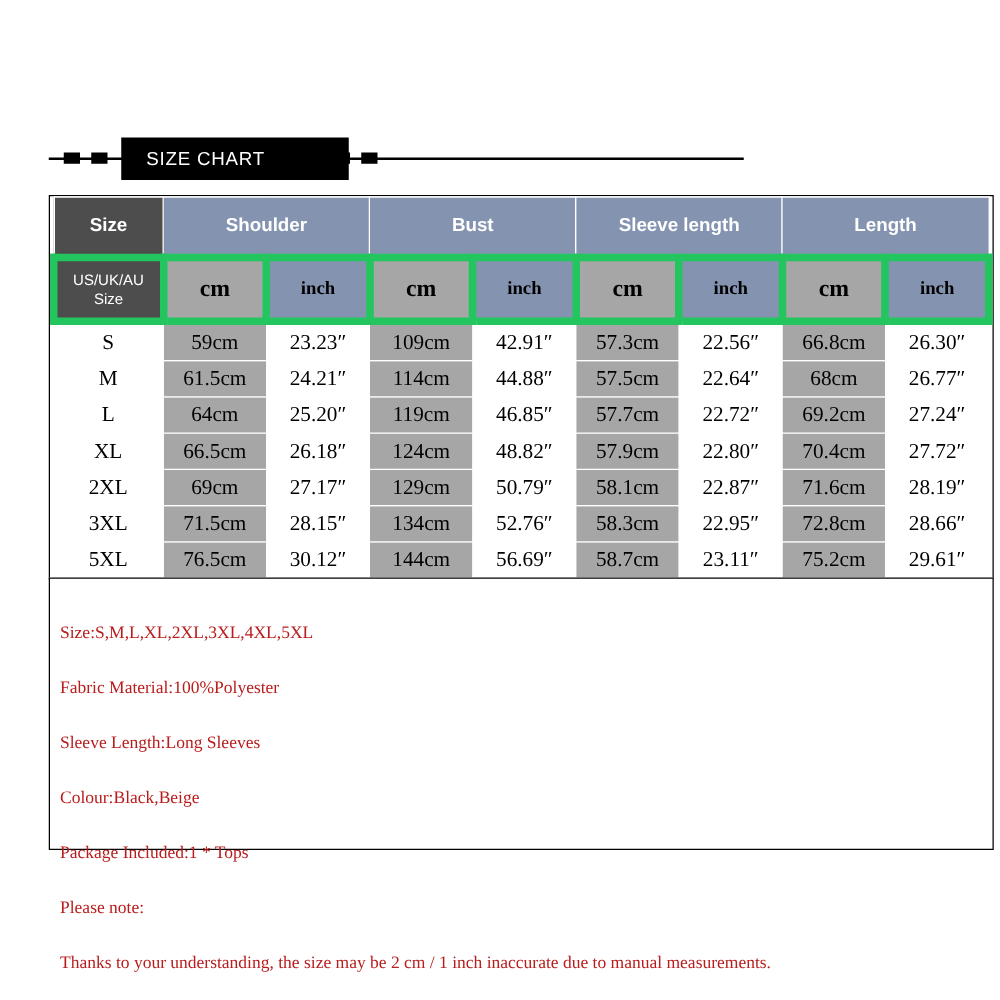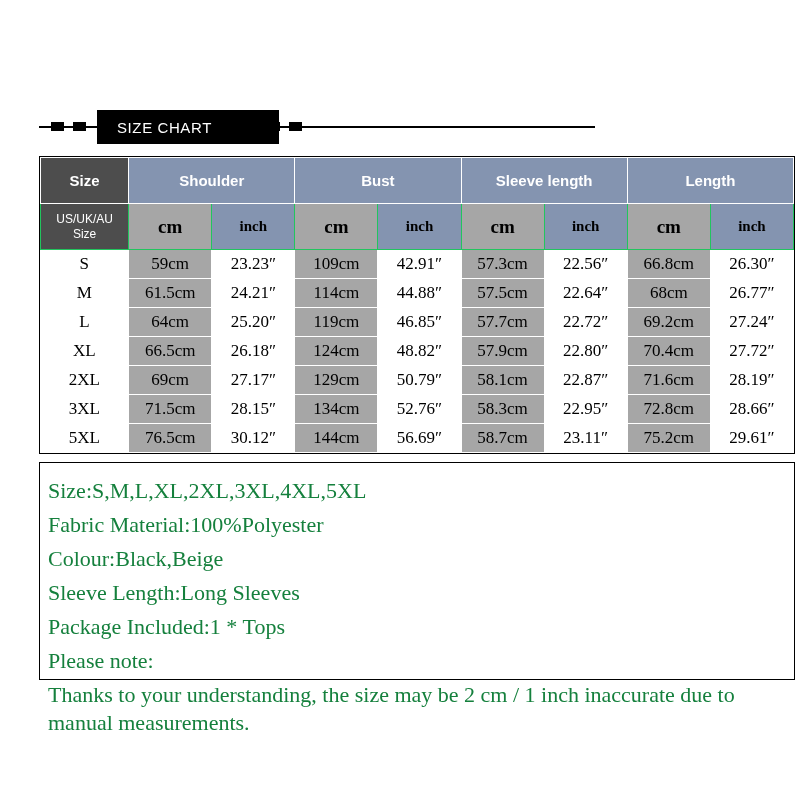--- a/index.html
+++ b/index.html
@@ -101,21 +101,21 @@
     border: 1px solid #fff;
   }
   .hdr-main th.corner {
     background: #4d4d4d;
     border: 1px solid #fff;
   }
   .hdr-sub th {
     height: 45px;
     font-size: 14px;
     font-weight: bold;
-    border: 1px solid #22c55e;
+    border: 6px solid #22c55e;
   }
   .hdr-sub th.label {
     background: #4d4d4d;
     color: #fff;
     font-size: 12px;
     line-height: 15px;
     font-weight: normal;
   }
   .hdr-sub th.cm {
     background: #a6a6a6;
@@ -162,24 +162,24 @@
     left: 22px;
     top: 462px;
     width: 756px;
     height: 218px;
     border: 1px solid #000;
     box-sizing: border-box;
     background: #fff;
     padding: 14px 8px 0 8px;
   }
   .notes p {
-    margin: 0 0 6px 0;
+    margin: 16px 0 6px 0;
     font-family: "Liberation Serif", serif;
-    font-size: 22px;
-    color: #15803d;
+    font-size: 14px;
+    color: #b91c1c;
     line-height: 28px;
   }
 </style>
 </head>
 <body>
 
 <div class="page">
 
   <div class="banner">
     <div class="banner-rule"></div>
@@ -304,20 +304,20 @@
           <td class="cm">75.2cm</td>
           <td class="inch">29.61″</td>
         </tr>
       </tbody>
     </table>
   </div>
 
   <div class="notes">
     <p>Size:S,M,L,XL,2XL,3XL,4XL,5XL</p>
     <p>Fabric Material:100%Polyester</p>
+    <p>Sleeve Length:Long Sleeves</p>
     <p>Colour:Black,Beige</p>
-    <p>Sleeve Length:Long Sleeves</p>
     <p>Package Included:1 * Tops</p>
     <p>Please note:</p>
     <p>Thanks to your understanding, the size may be 2 cm / 1 inch inaccurate due to manual measurements.</p>
   </div>
 
 </div>
 
 </body></html>

